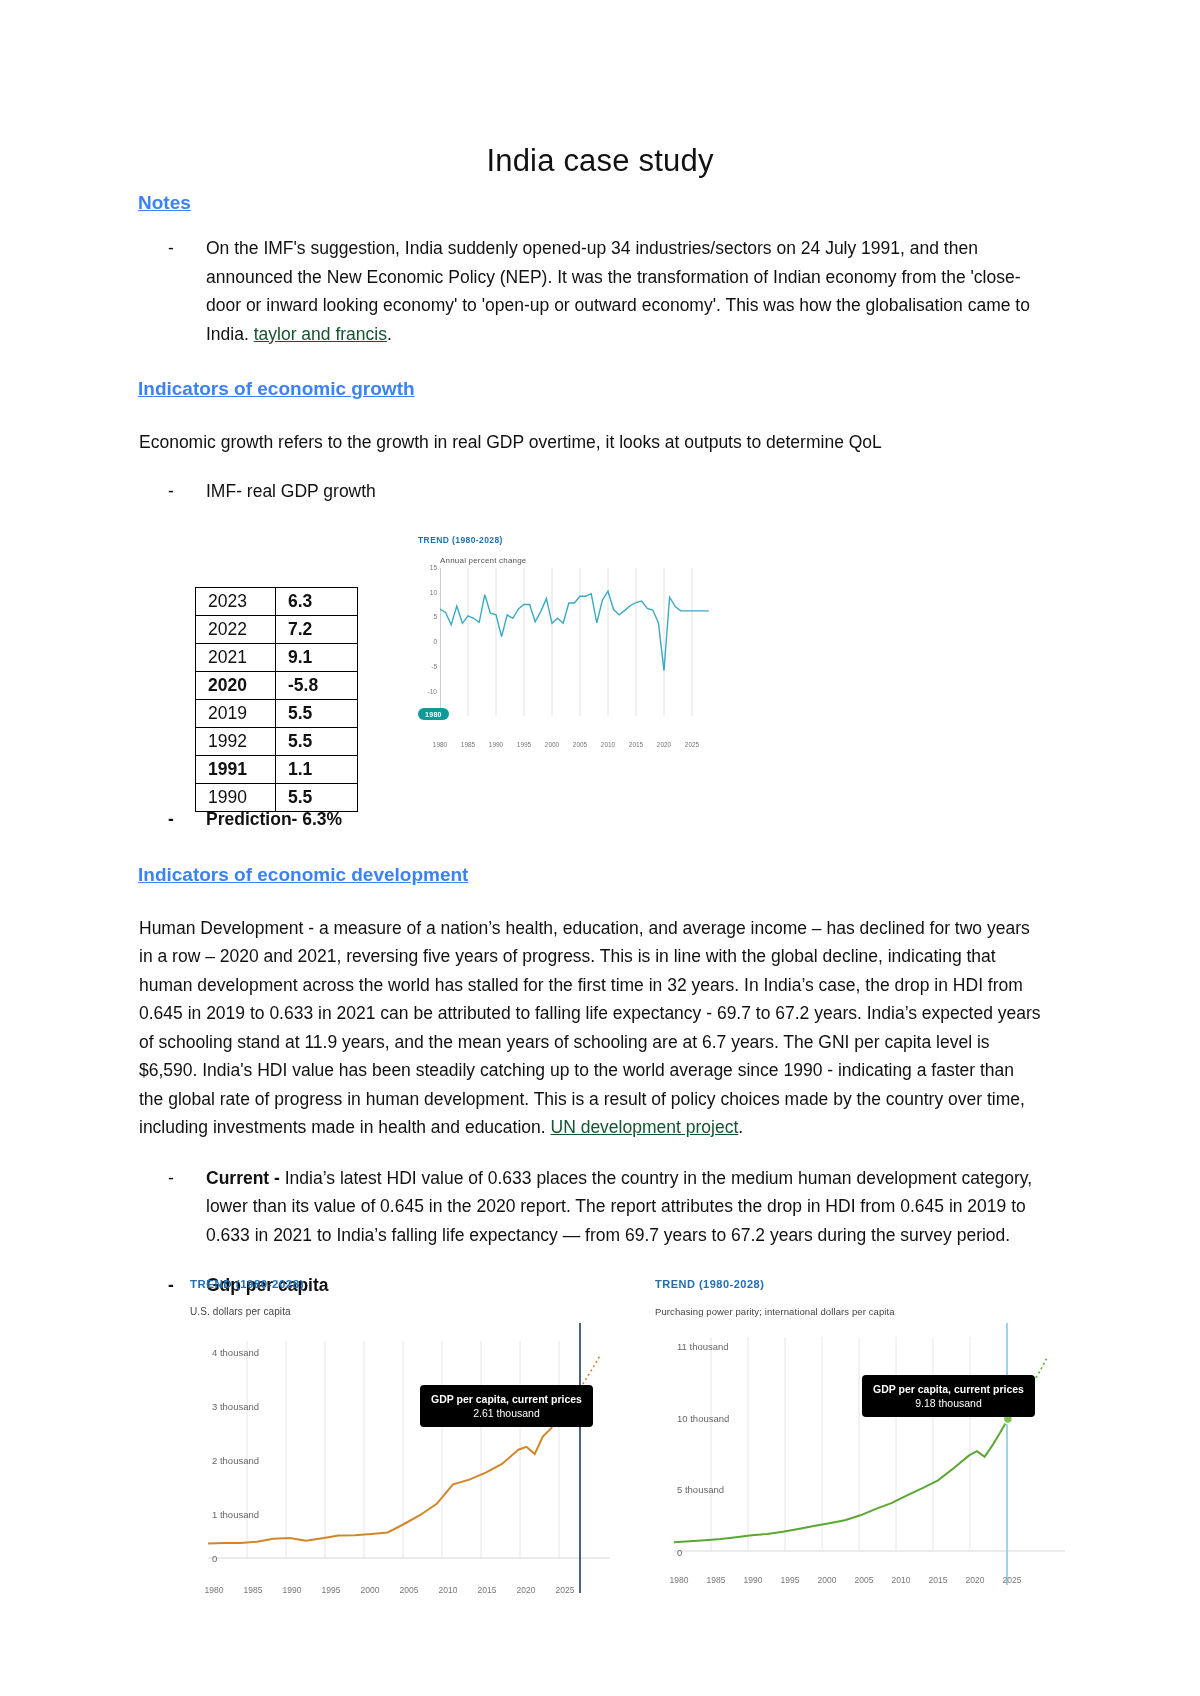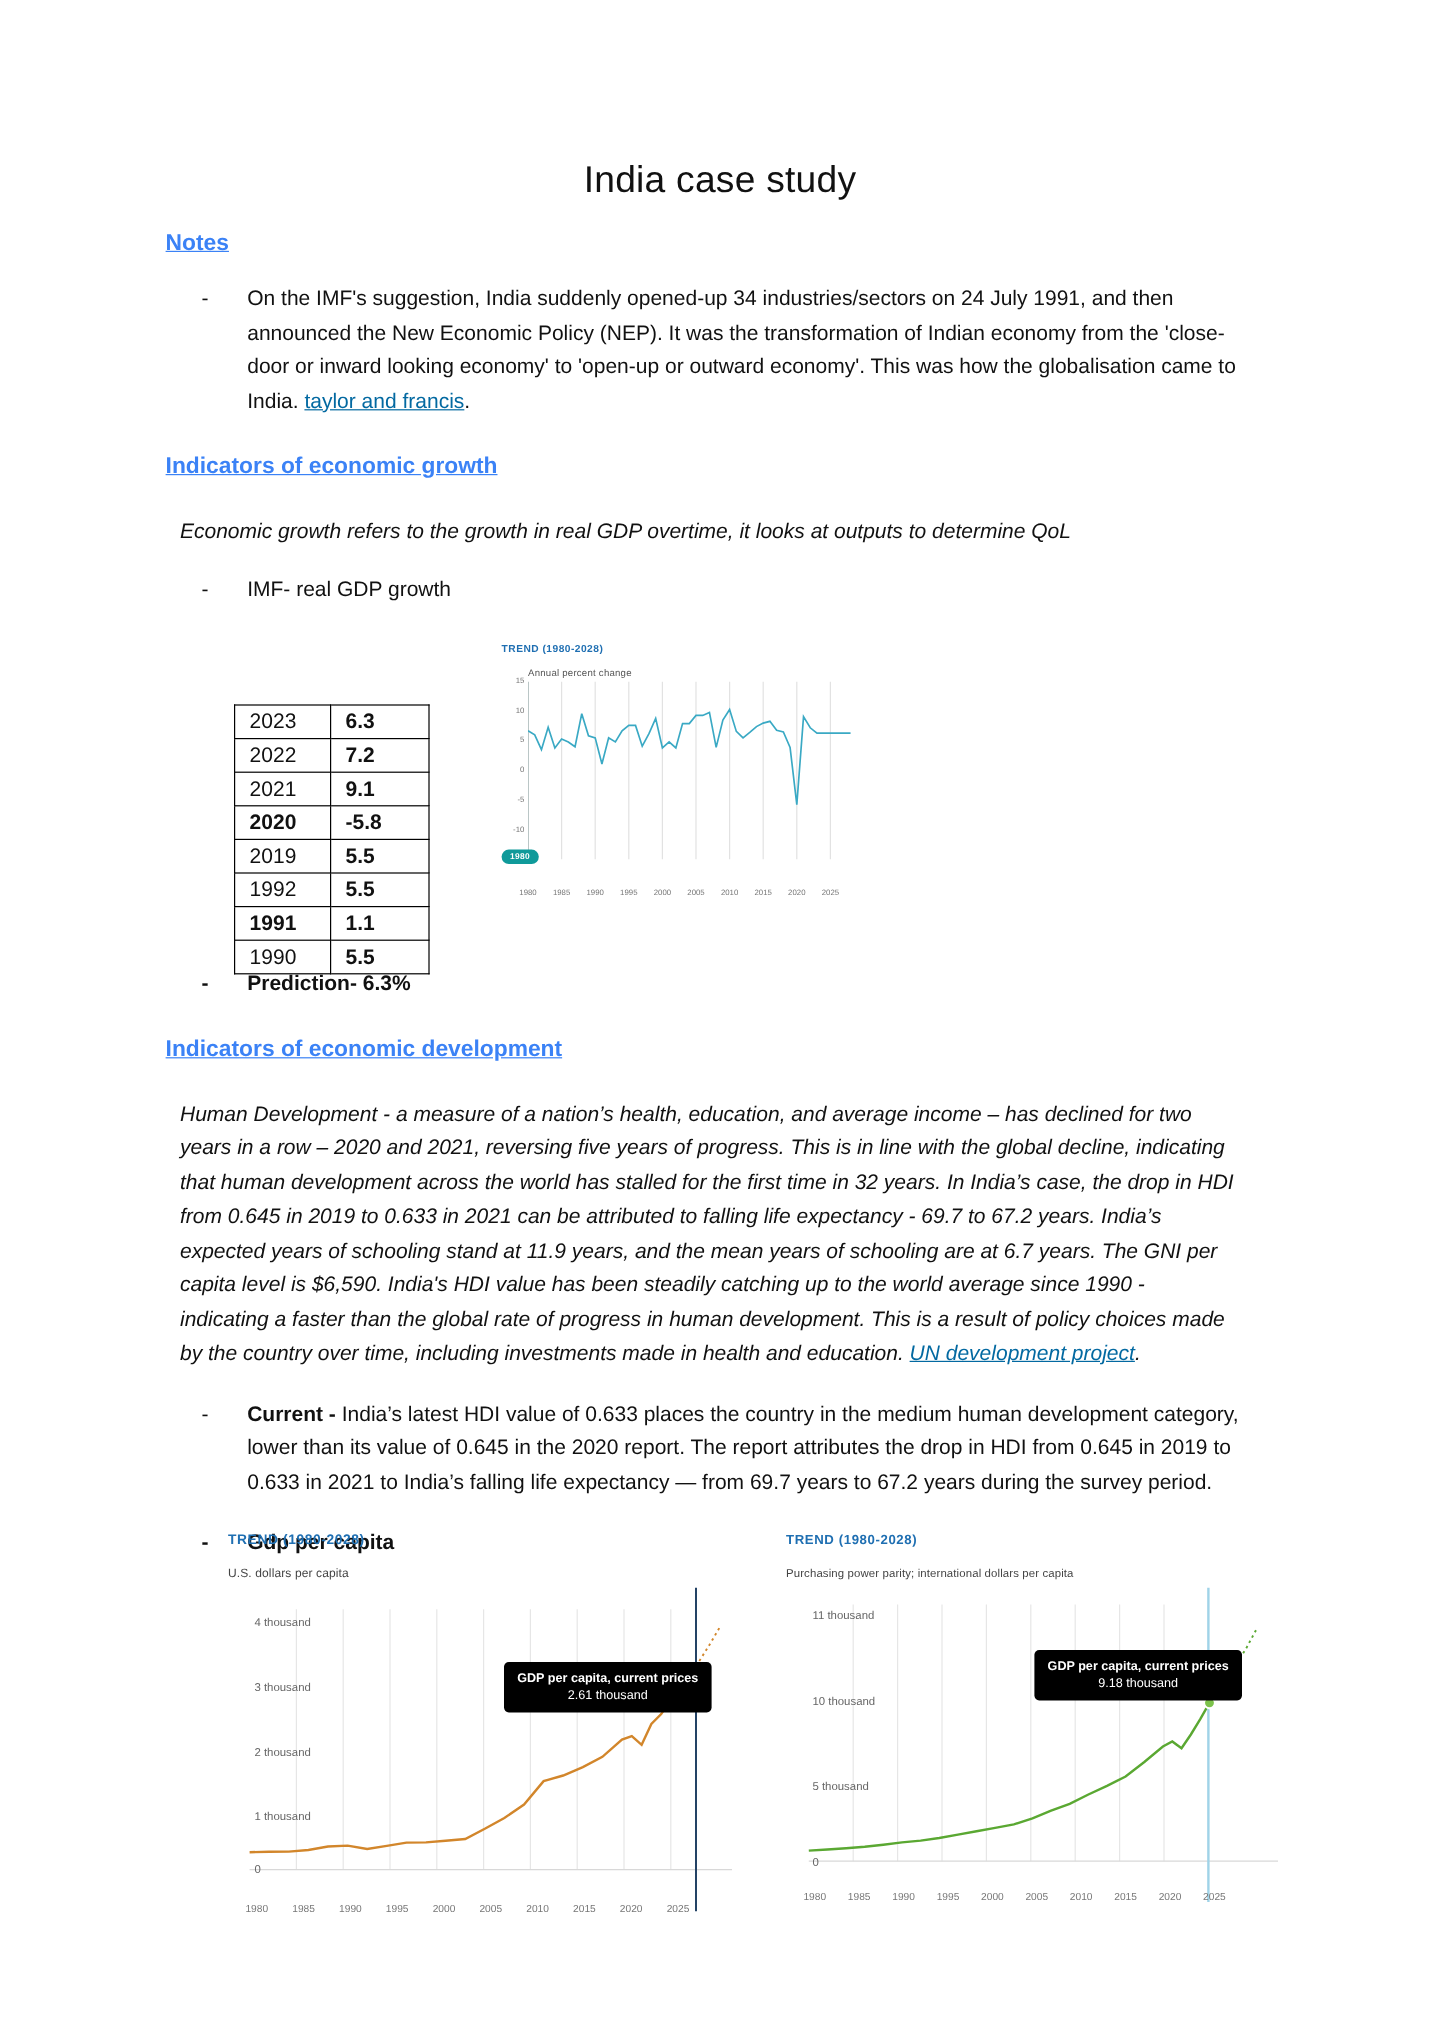--- a/index.html
+++ b/index.html
@@ -5,21 +5,21 @@
   * { box-sizing: border-box; }
   html, body { margin:0; padding:0; }
   body {
     width:1200px; height:1696px;
     background:#ffffff;
     font-family:"Liberation Sans", sans-serif;
     color:#000;
     position:relative;
     overflow:hidden;
   }
-  .page { position:absolute; left:0; top:0; width:1200px; height:1696px; padding:4px; }
+  .page { position:absolute; left:0; top:0; width:1200px; height:1696px; padding:15px; }
 
   .doc-title {
     text-align:center;
     font-size:31px;
     font-weight:400;
     letter-spacing:0.2px;
     margin:0;
     padding-top:128px;
     color:#111;
   }
@@ -42,28 +42,27 @@
     padding-left:68px;
     margin-top:20px;
     font-size:17.5px;
     line-height:28.5px;
     color:#111;
   }
   li.bullet .dash {
     position:absolute; left:30px; top:0;
     font-size:17.5px; line-height:28.5px;
   }
-  .link { color:#0369a1; text-decoration:underline; }
+  .link { color:#14532d; text-decoration:underline; }
 
   .para {
     font-size:17.5px;
     line-height:28.5px;
     color:#111;
-    margin:12px;
-    font-style:italic;
+    margin:1px;
   }
 
   .sec-gap-1 { margin-top:28px; }
 
   
   .row-table-chart { position:relative; height:0; }
 
   table.gdp-table {
     position:absolute;
     left:57px; top:82px;

